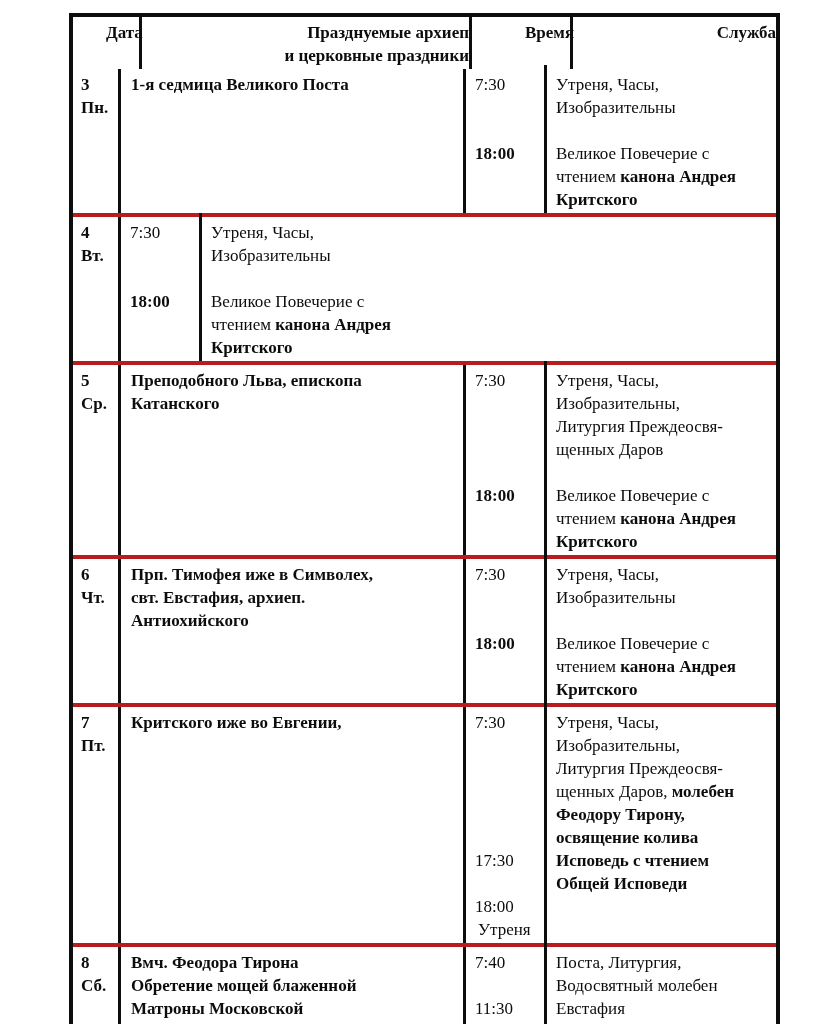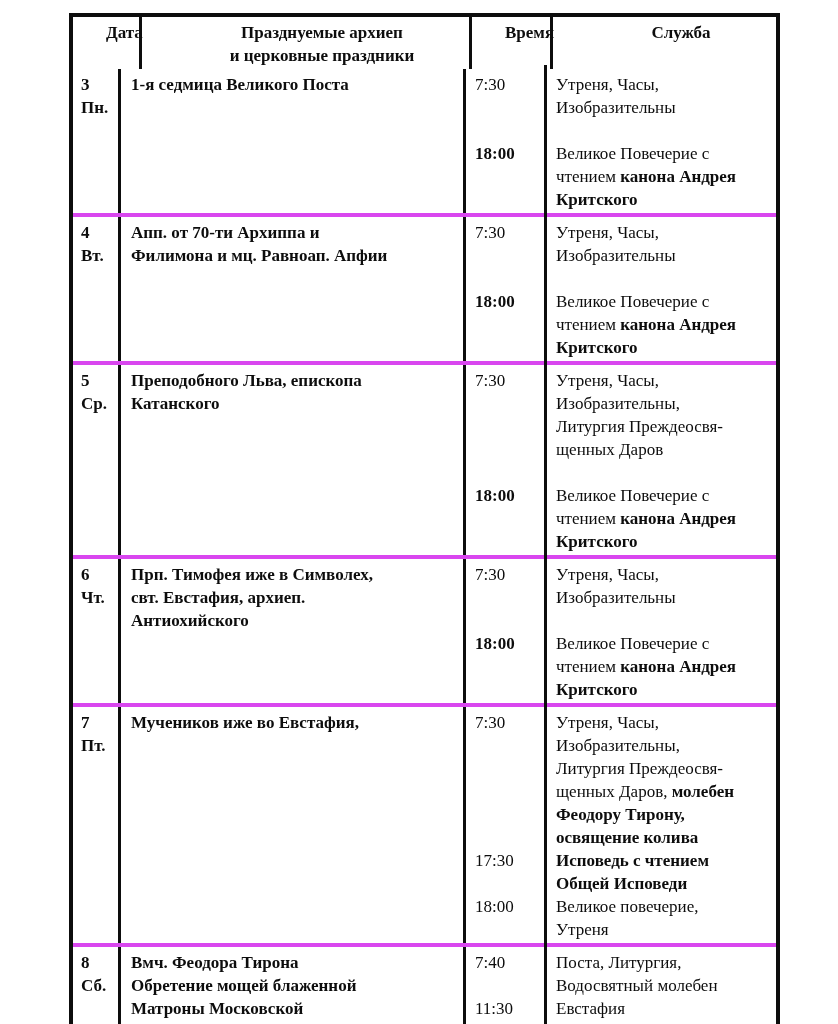--- a/index.html
+++ b/index.html
@@ -21,21 +21,21 @@
     left: 69px;
     top: 13px;
     width: 711px;
     border: 4px solid #0d0d0d;
     box-sizing: border-box;
     background: #ffffff;
   }
   .row {
     display: flex;
     align-items: stretch;
-    border-top: 4px solid #d946ef;
+    border-top: 4px solid #b91c1c;
   }
   .row:first-child { border-top: none; }
   .c { box-sizing: border-box; }
   
   .cd {
     width: 48px;
     border-right: 3px solid #0d0d0d;
     padding: 4px 2px 2px 8px;
     font-weight: bold;
     font-size: 17px;
@@ -82,28 +82,28 @@
     line-height: 23px;
   }
   .b { font-weight: bold; }
   
   .hrow { display: flex; align-items: stretch; }
   .hc {
     box-sizing: border-box;
     font-weight: bold;
     font-size: 17px;
     line-height: 23px;
-    text-align: center;
+    text-align: right;
     padding-top: 4px;
     padding-bottom: 20px;
     padding-left: 33px;
   }
   .hd { width: 69px;  border-right: 3px solid #0d0d0d; }
   .hs { width: 330px; border-right: 3px solid #0d0d0d; padding-bottom: 2px; }
-  .ht { width: 81px;  border-right: 3px solid #0d0d0d; }
+  .ht { width: 81px;  border-right: 3px solid #0d0d0d; margin-left: 20px; }
   .hsv { flex: 1; }
 </style>
 </head>
 <body>
 
 <div class="page">
   <div class="tbl">
 
     <div class="row hrow">
       <div class="hc hd">Дата</div>
@@ -134,24 +134,20 @@
               <div class="s"><span>Великое Повечерие с</span></div>
               <div class="t"></div>
               <div class="s"><span>чтением </span><span class="b">канона Андрея</span></div>
               <div class="t"></div>
               <div class="s"><span class="b">Критского</span></div>
             </div>
           </div>
         </div>
         <div class="row">
           <div class="c cd">4 Вт.</div>
-          <div class="c cs">
-            <div class="saints-line">Апп. от 70-ти Архиппа и</div>
-            <div class="saints-line">Филимона и мц. Равноап. Апфии</div>
-          </div>
           <div class="sched">
             <div class="sep"></div>
             <div class="grid">
               <div class="t">7:30</div>
               <div class="s"><span>Утреня, Часы,</span></div>
               <div class="t"></div>
               <div class="s"><span>Изобразительны</span></div>
               <div class="t"></div>
               <div class="s"></div>
               <div class="t b">18:00</div>
@@ -212,21 +208,21 @@
               <div class="t"></div>
               <div class="s"><span>чтением </span><span class="b">канона Андрея</span></div>
               <div class="t"></div>
               <div class="s"><span class="b">Критского</span></div>
             </div>
           </div>
         </div>
         <div class="row">
           <div class="c cd">7 Пт.</div>
           <div class="c cs">
-            <div class="saints-line">Мучеников иже во Евстафия,</div>
+            <div class="saints-line">Критского иже во Евгении,</div>
           </div>
           <div class="sched">
             <div class="sep"></div>
             <div class="grid">
               <div class="t">7:30</div>
               <div class="s"><span>Утреня, Часы,</span></div>
               <div class="t"></div>
               <div class="s"><span>Изобразительны,</span></div>
               <div class="t"></div>
               <div class="s"><span>Литургия Преждеосвя-</span></div>
@@ -234,21 +230,20 @@
               <div class="s"><span>щенных Даров, </span><span class="b">молебен</span></div>
               <div class="t"></div>
               <div class="s"><span class="b">Феодору Тирону,</span></div>
               <div class="t"></div>
               <div class="s"><span class="b">освящение колива</span></div>
               <div class="t">17:30</div>
               <div class="s"><span class="b">Исповедь с чтением</span></div>
               <div class="t"></div>
               <div class="s"><span class="b">Общей Исповеди</span></div>
               <div class="t">18:00</div>
-              <div class="s"><span>Великое повечерие,</span></div>
               <div class="t"></div>
               <div class="s"><span>Утреня</span></div>
             </div>
           </div>
         </div>
         <div class="row">
           <div class="c cd">8 Сб.</div>
           <div class="c cs">
             <div class="saints-line">Вмч. Феодора Тирона</div>
             <div class="saints-line">Обретение мощей блаженной</div>

